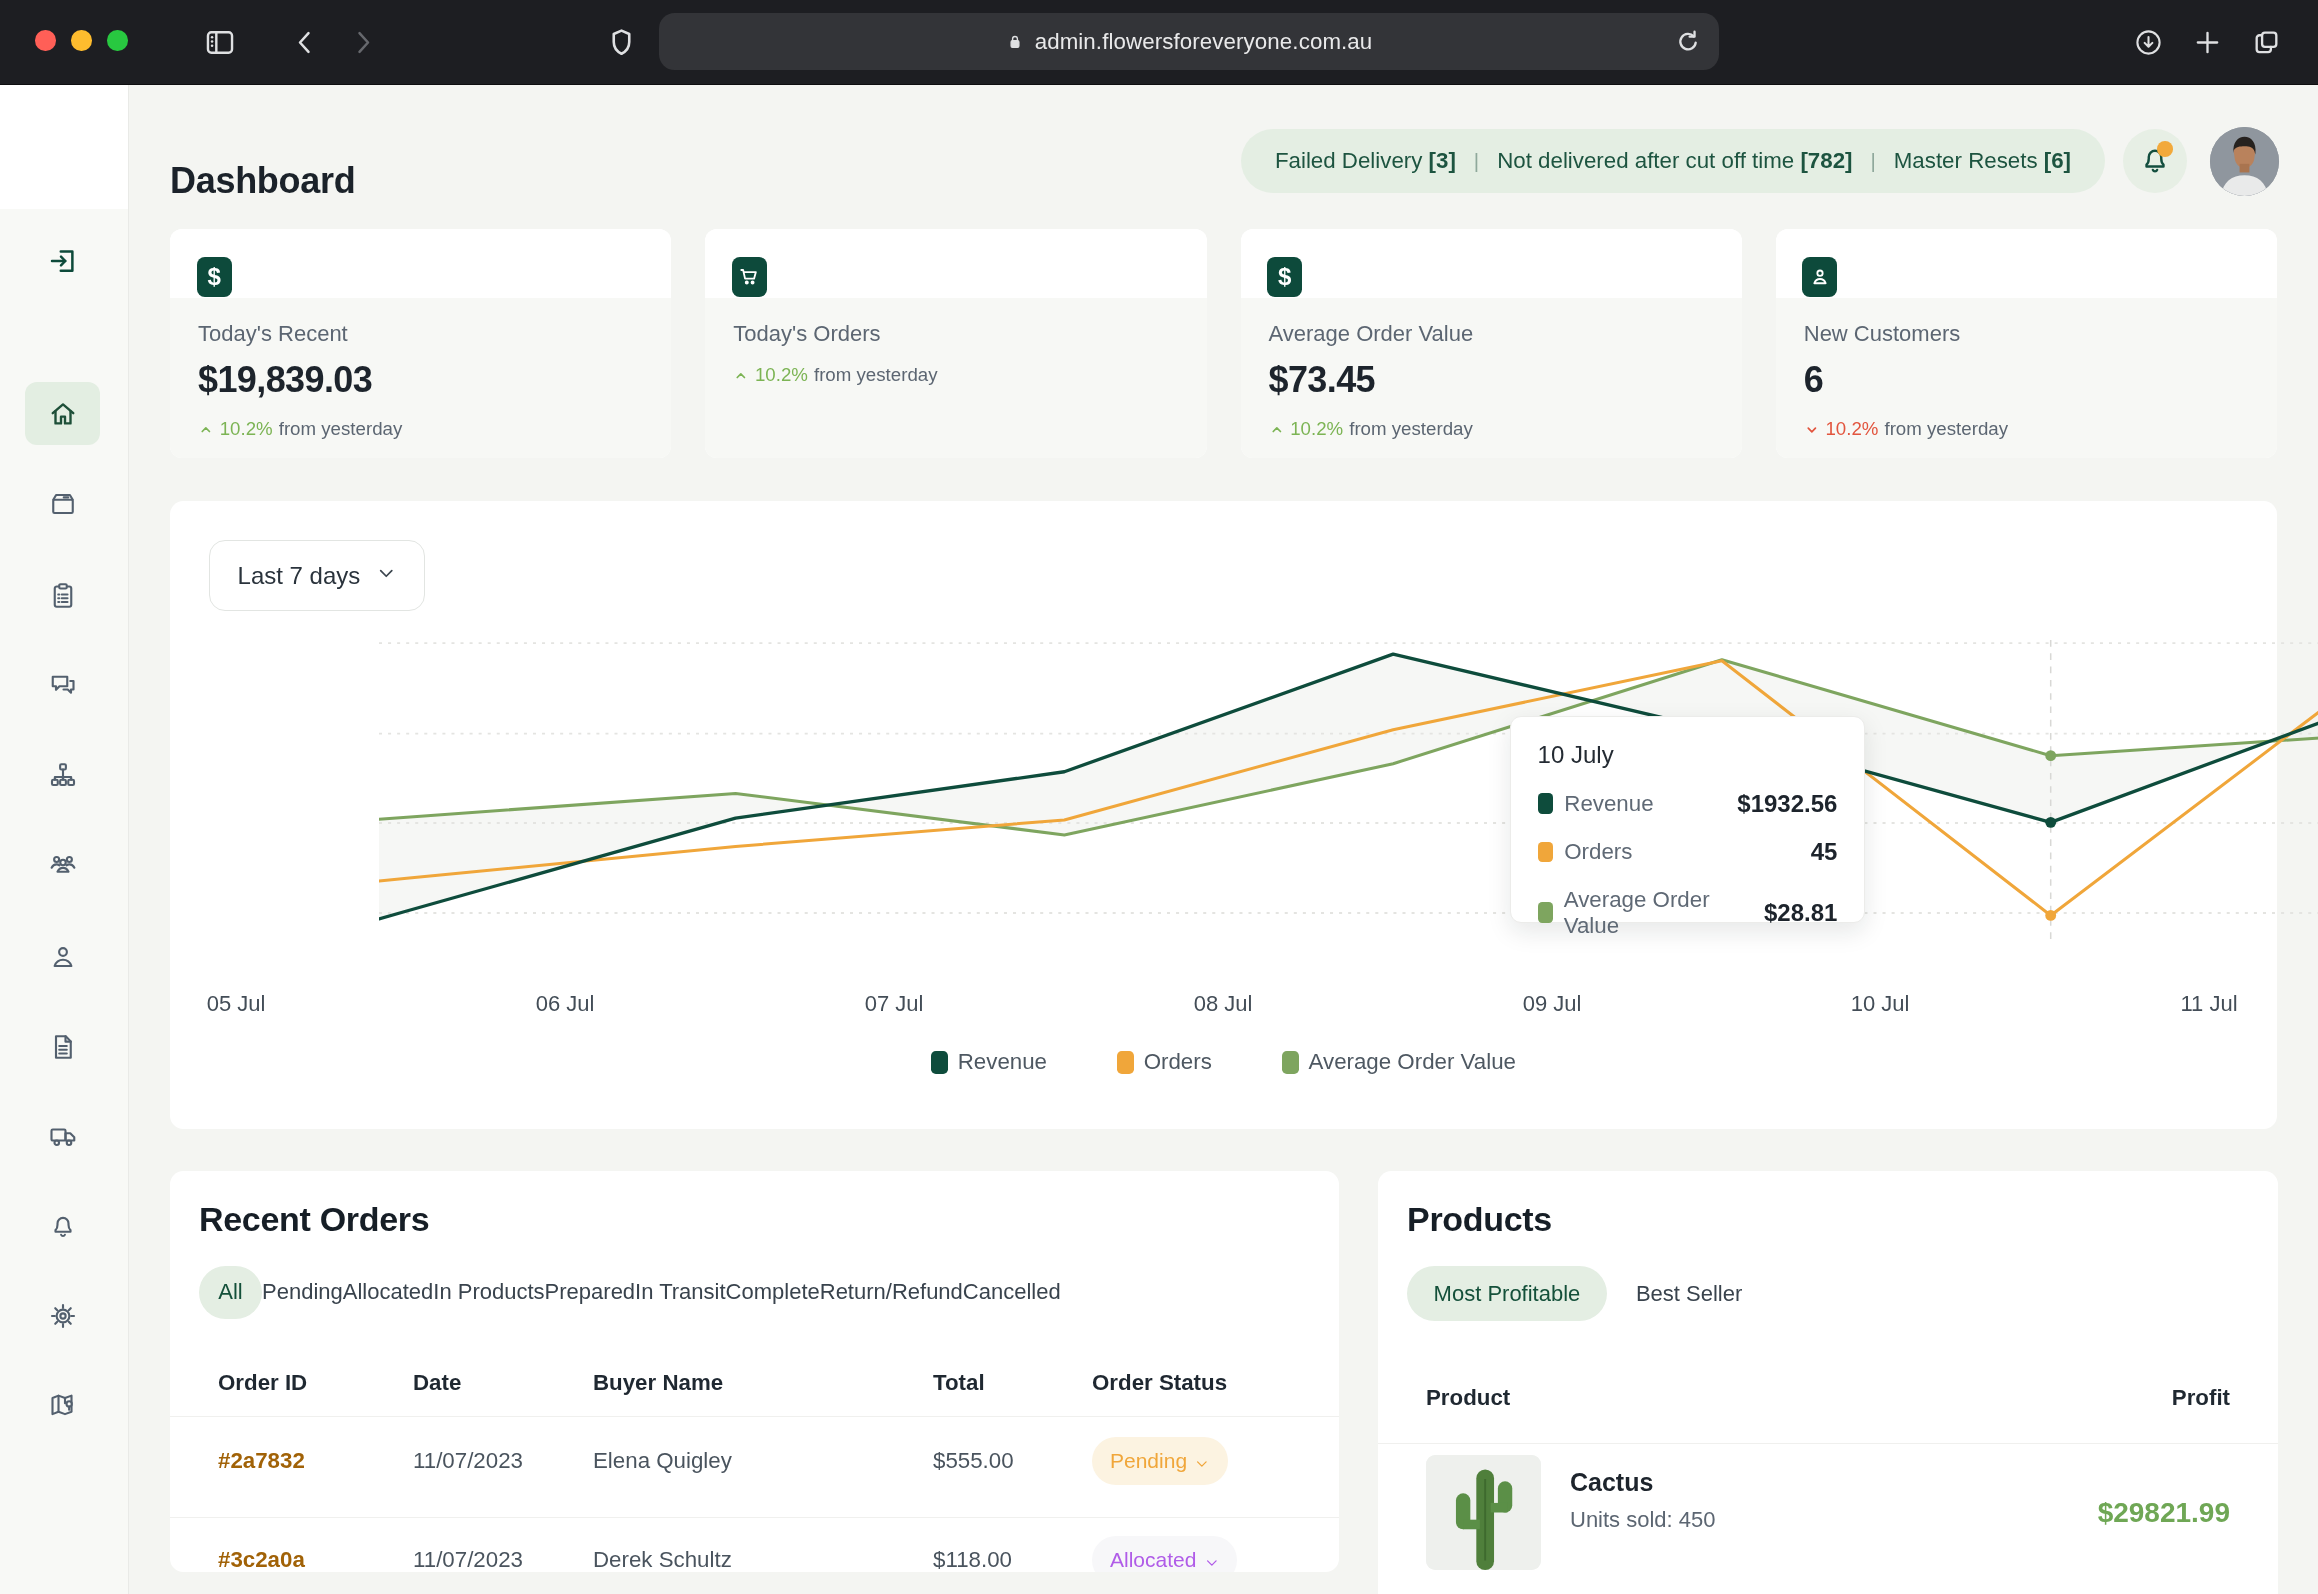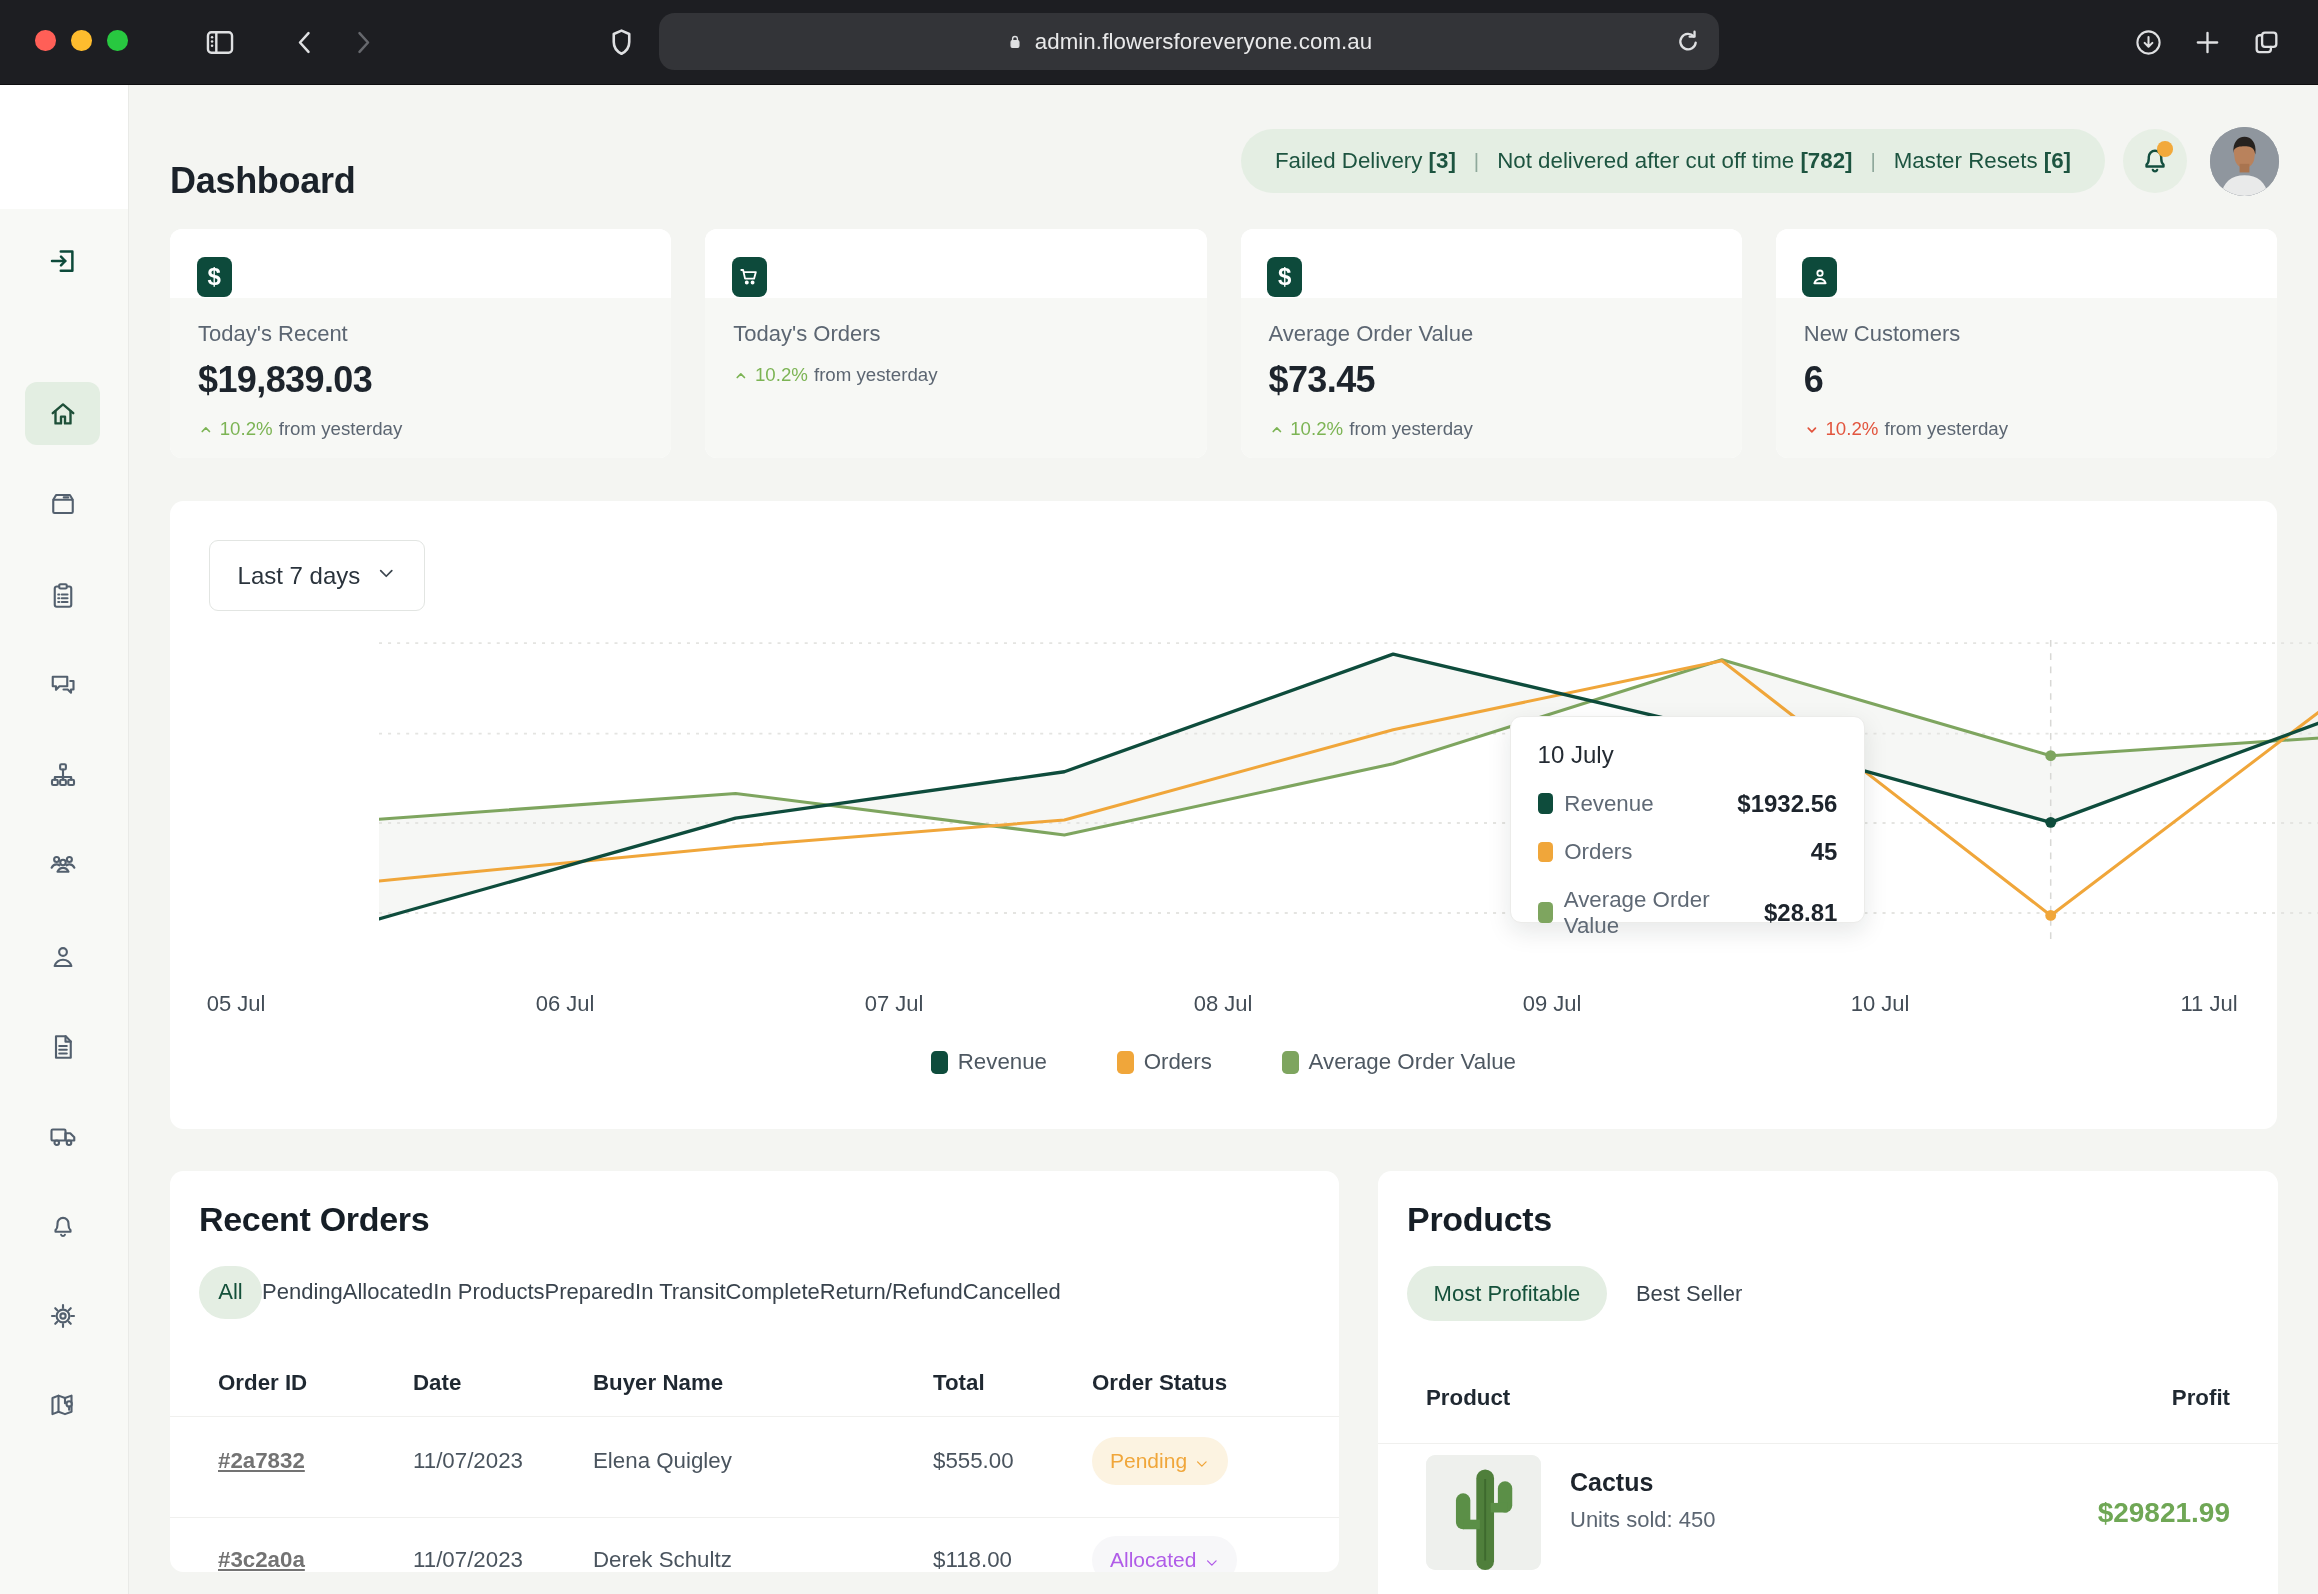--- a/index.html
+++ b/index.html
@@ -54,21 +54,21 @@
   .dollar-glyph{font-size:24px;font-weight:700;color:#fff;line-height:1;}
   .stat-body{flex:1;background:#f7f8f5;padding:23px 28px 0 28px;}
   .stat-label{font-size:22px;color:#5c6672;}
   .stat-value{font-size:36px;font-weight:700;color:#1d242c;margin-top:12px;letter-spacing:-0.6px;}
   .stat-delta{margin-top:17px;font-size:18.7px;color:#5c6672;display:flex;align-items:center;gap:6px;}
   .stat-delta .pct{font-weight:500;}
   .stat-delta svg{width:15.7px;height:15.7px;}
 
   
   .chart-card{position:absolute;left:170px;top:501px;width:2107px;height:628px;background:#fff;border-radius:13.3px;}
-  .range-btn{position:absolute;left:39px;top:39px;width:216px;height:71px;border:1.8px solid #e2e5e2;border-radius:9px;
+  .range-btn{position:absolute;left:39px;top:39px;width:216px;height:71px;border:1.8px solid #e2e5e2;border-radius:16px;
     background:#fff;display:flex;align-items:center;justify-content:center;gap:15.7px;font-size:24px;color:#2a333c;}
   .range-btn svg{width:20.5px;height:20.5px;color:#3c464f;}
   #plot{position:absolute;left:209px;top:139px;}
   .x-label{position:absolute;top:490px;transform:translateX(-50%);font-size:22px;color:#434d57;}
   .legend{position:absolute;left:0;top:548px;width:100%;display:flex;justify-content:center;gap:70px;}
   .legend-item{display:flex;align-items:center;gap:9.7px;font-size:22.3px;color:#4e5862;}
   .swatch{width:17px;height:23px;border-radius:4.8px;}
   .tooltip{position:absolute;left:1340px;top:215px;width:355px;height:207px;background:#fff;border:1.2px solid #ececea;
     border-radius:11px;box-shadow:0 8.5px 24px rgba(20,30,25,.10);padding:24px 26.6px;}
   .tooltip-title{font-size:24px;color:#242b33;}
@@ -82,21 +82,21 @@
   #orders-panel{left:170px;top:1171px;width:1169px;height:401px;}
   #products-panel{left:1378px;top:1171px;width:900px;height:459px;}
   .panel-title{position:absolute;left:29px;top:29px;font-size:34px;font-weight:700;color:#161e26;letter-spacing:-0.3px;}
   .tabs{position:absolute;left:29px;top:95px;display:flex;align-items:center;}
   .tab{font-size:22px;color:#39434d;white-space:nowrap;}
   .tab.active{background:#e4eee3;color:#14503a;border-radius:603px;padding:13.3px 19.3px;}
   .pill-tabs{gap:29px;}
   .pill-tabs .tab.active{padding:14.5px 26.6px;}
   .col-head{position:absolute;font-size:22.3px;font-weight:700;color:#1f2831;}
   .cell{position:absolute;font-size:22.3px;color:#4a545e;transform:translateY(-50%);}
-  .order-id{font-weight:700;color:#737373;text-decoration:underline;}
+  .order-id{font-weight:700;color:#a16207;}
   .divider{position:absolute;left:0;width:100%;height:1.2px;background:#f0f0ee;}
   .status-pill{position:absolute;display:flex;align-items:center;gap:7.2px;border-radius:603px;
     padding:12px 18px;font-size:21px;transform:translateY(-50%);}
   .status-pill svg{width:15.7px;height:15.7px;}
   .thumb{position:absolute;left:48px;top:284px;width:115px;height:115px;border-radius:9.7px;background:#eef0ed;
     display:flex;align-items:flex-end;justify-content:center;overflow:hidden;}
   .prod-name{position:absolute;left:192px;top:297px;font-size:25px;font-weight:700;color:#1d242c;}
   .prod-meta{position:absolute;left:192px;top:336px;font-size:22px;color:#5c6672;}
   .prod-profit{position:absolute;right:48px;top:326px;font-size:28px;font-weight:700;color:#6fa755;}
 </style>

